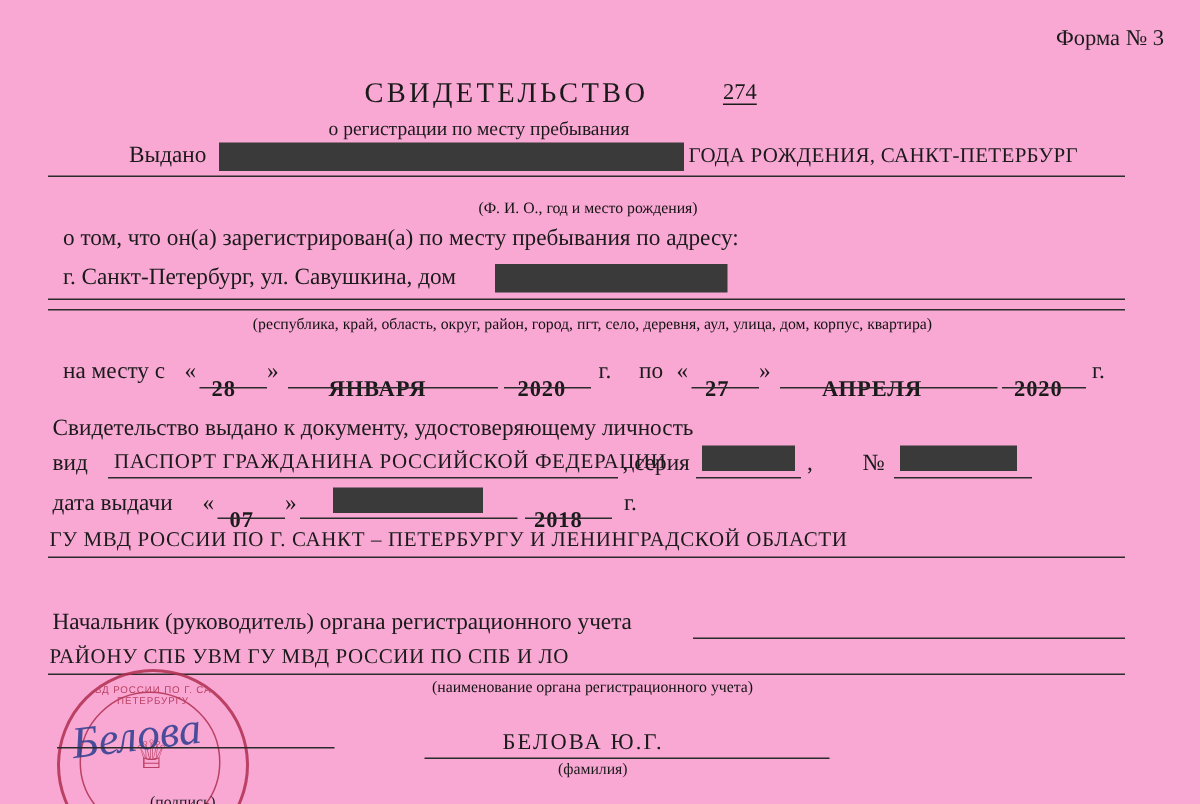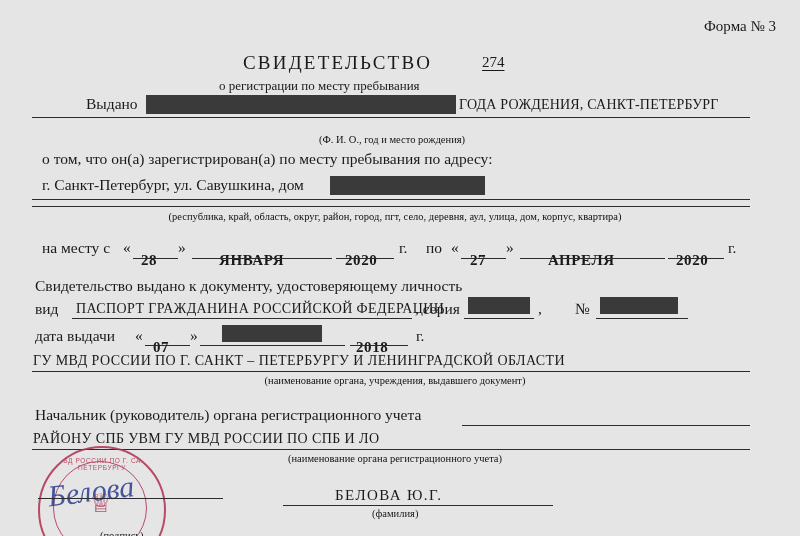--- a/index.html
+++ b/index.html
@@ -12,21 +12,21 @@
     background: #ffffff;
     font-family: "Liberation Serif", serif;
     color: #1a1a1a;
     overflow: hidden;
     position: relative;
   }
   .page {
     position: relative;
     width: 800px;
     height: 536px;
-    background: #e5e5e5;
+    background: #f9a8d4;
   }
   
   .sheet {
     position: absolute;
     left: 0; top: 0;
     width: 800px; height: 536px;
   }
 
   .form-no {
     position: absolute;
@@ -239,21 +239,20 @@
     <div class="quote" style="left:190px; top:327px;">»</div>
     <div class="redact" style="left:222px; top:325px; width:100px; height:17px;"></div>
     <div class="bold-val" style="left:356px; top:327px;">2018</div>
     <div class="row-label" style="left:416px; top:327px;">г.</div>
     <div class="line" style="left:145px; top:345px; width:45px;"></div>
     <div class="line" style="left:200px; top:345px; width:145px;"></div>
     <div class="line" style="left:350px; top:345px; width:58px;"></div>
 
     <div class="small-caps-text" style="left:33px; top:353px;">ГУ  МВД  РОССИИ  ПО  Г. САНКТ – ПЕТЕРБУРГУ  И  ЛЕНИНГРАДСКОЙ ОБЛАСТИ</div>
     <div class="line" style="left:32px; top:371px; width:718px;"></div>
-    <div class="caption" style="left:220px; top:375px; width:350px;">(наименование органа, учреждения, выдавшего документ)</div>
 
     <div class="row-label" style="left:35px; top:406px;">Начальник (руководитель) органа регистрационного учета</div>
     <div class="line" style="left:462px; top:425px; width:288px;"></div>
     <div class="small-caps-text" style="left:33px; top:431px;">РАЙОНУ СПБ УВМ  ГУ  МВД  РОССИИ  ПО СПБ  И  ЛО</div>
     <div class="line" style="left:32px; top:449px; width:718px;"></div>
     <div class="caption" style="left:230px; top:453px; width:330px;">(наименование органа регистрационного учета)</div>
 
     <div class="stamp">
       <div class="stamp-inner"></div>
       <div class="stamp-txt" style="top:9px;">ГУ МВД РОССИИ ПО Г. САНКТ-ПЕТЕРБУРГУ</div>

